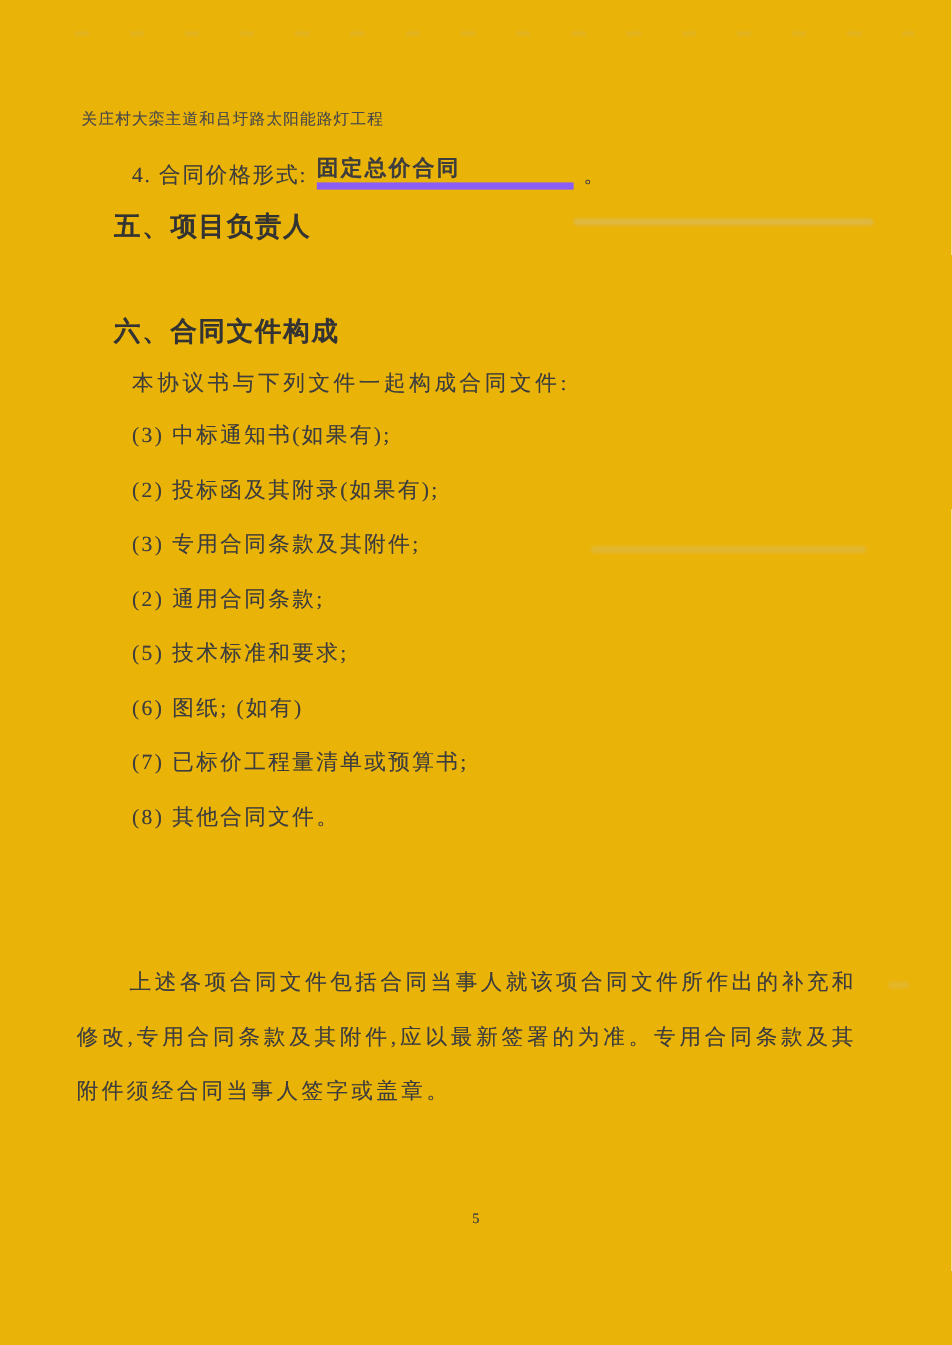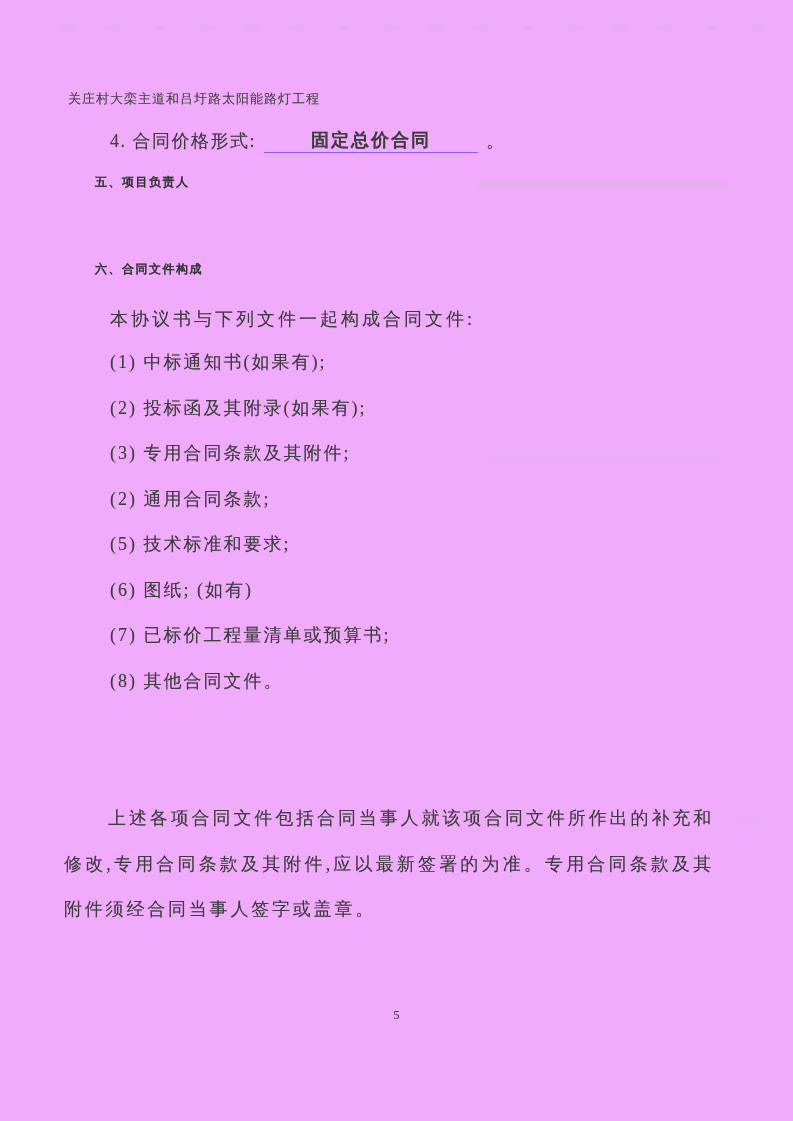--- a/index.html
+++ b/index.html
@@ -1,19 +1,19 @@
 <!DOCTYPE html>
 <html><head>
 <meta charset="utf-8">
 <style>
   html,body{margin:0;padding:0;background:#ffffff;}
   .page{
     position:relative;
     width:793px;height:1121px;
-    background:#f0abfc;
+    background:#eab308;
     overflow:hidden;
     font-family:"Liberation Serif","DejaVu Serif",serif;
     color:#3d3d3d;
     text-shadow:0 0 .4px rgba(70,70,70,.45);
   }
   
   .noise-row{
     position:absolute;top:26px;left:62px;width:700px;height:4px;
     background:repeating-linear-gradient(90deg,rgba(175,175,175,.28) 0 12px,transparent 12px 46px);
     filter:blur(1px);opacity:.5;
@@ -32,29 +32,29 @@
     white-space:nowrap;
   }
   .flow-line{
     position:absolute;left:110px;white-space:nowrap;
     font-size:18px;letter-spacing:1.5px;
   }
   .price-line{top:128px;}
   .pm-line{top:222px;letter-spacing:.5px;}
   .blank{
     display:inline-block;vertical-align:bottom;
-    border-bottom:1px solid #8b5cf6;
-    text-align:center;font-weight:bold;letter-spacing:2px;
+    border-bottom:6px solid #8b5cf6;
+    text-align:left;font-weight:bold;letter-spacing:2px;
     margin:0 2px;
   }
   .blank-price{width:214px;}
   .blank-pm{width:206px;font-size:17px;}
   .heading{
     position:absolute;left:95px;white-space:nowrap;
-    font-weight:bold;font-size:12px;letter-spacing:1.5px;color:#333333;
+    font-weight:bold;font-size:22px;letter-spacing:1.5px;color:#333333;
   }
   .h5{top:174px;}
   .h6{top:261px;}
   .intro-line{
     position:absolute;top:307px;left:110px;white-space:nowrap;
     font-size:18px;letter-spacing:3px;
   }
   .clauses{
     position:absolute;top:340px;left:110px;
     font-size:18px;letter-spacing:2px;
@@ -91,21 +91,21 @@
   </div>
 
   <div class="heading h5">五、项目负责人</div>
 
 
   <div class="heading h6">六、合同文件构成</div>
 
   <div class="intro-line">本协议书与下列文件一起构成合同文件:</div>
 
   <div class="clauses">
-    <div class="clause-item">(1) 中标通知书(如果有);</div>
+    <div class="clause-item">(3) 中标通知书(如果有);</div>
     <div class="clause-item">(2) 投标函及其附录(如果有);</div>
     <div class="clause-item">(3) 专用合同条款及其附件;</div>
     <div class="clause-item">(2) 通用合同条款;</div>
     <div class="clause-item">(5) 技术标准和要求;</div>
     <div class="clause-item">(6) 图纸; (如有)</div>
     <div class="clause-item">(7) 已标价工程量清单或预算书;</div>
     <div class="clause-item">(8) 其他合同文件。</div>
   </div>
 
 

